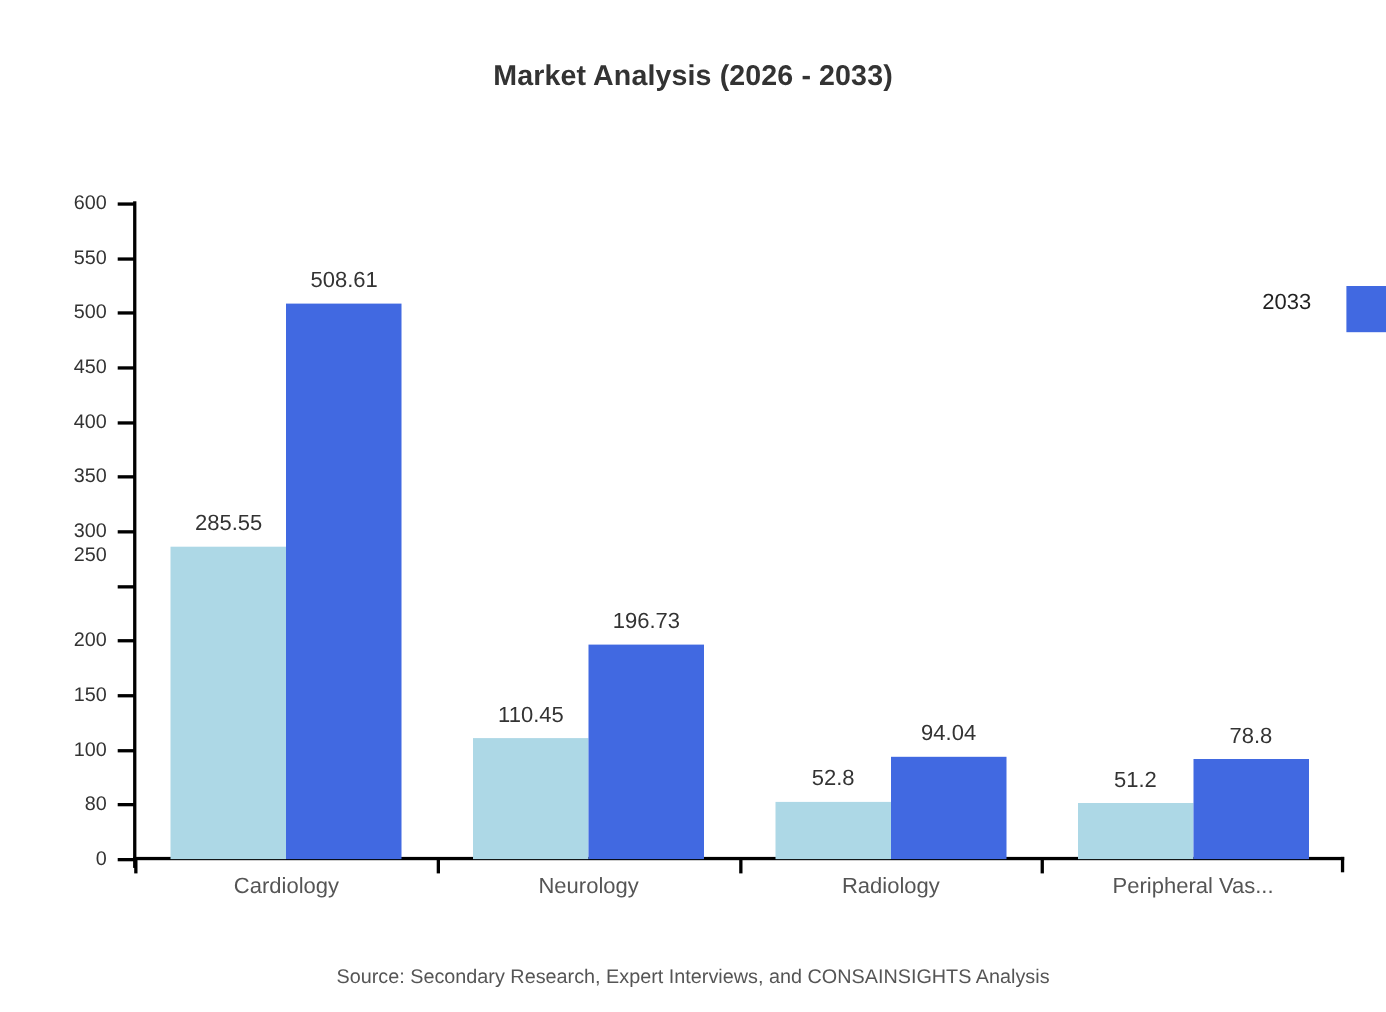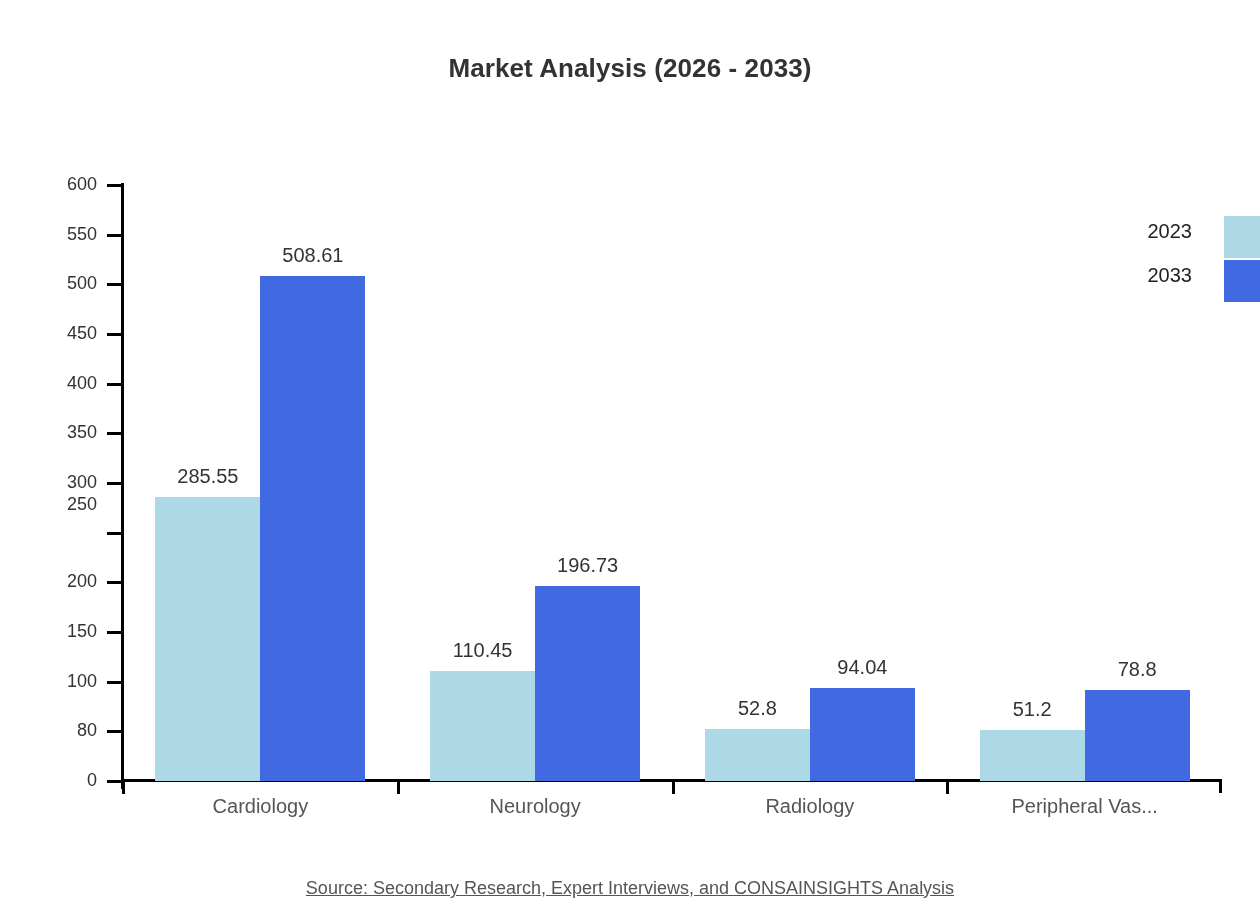--- a/index.html
+++ b/index.html
@@ -156,21 +156,20 @@
 
   
   .source-note {
     position: absolute;
     left: 0;
     top: 878px;
     width: 1260px;
     text-align: center;
     font-size: 18px;
     color: #555555;
-    text-decoration: underline;
   }
 </style>
 </head>
 <body>
 
 <div id="chart-root">
 
   <div class="chart-title">
     <span class="line2">Market Analysis (2026 - 2033)</span>
   </div>
@@ -230,24 +229,20 @@
       <div class="bar-label" style="left: 554.375px; top: 511.552px;">52.8</div>
       <div class="bar" title="2033 Radiology: 94.04" style="left: 686.875px; width: 105px; height: 93.4131px; background: rgb(65, 105, 225);"></div>
       <div class="bar-label" style="left: 659.375px; top: 470.587px;">94.04</div>
       <div class="bar" title="2023 Peripheral Vas...: 51.2" style="left: 856.625px; width: 105px; height: 50.8587px; background: rgb(173, 216, 230);"></div>
       <div class="bar-label" style="left: 829.125px; top: 513.141px;">51.2</div>
       <div class="bar" title="2033 Peripheral Vas...: 91.2" style="left: 961.625px; width: 105px; height: 90.592px; background: rgb(65, 105, 225);"></div>
       <div class="bar-label" style="left: 934.125px; top: 473.408px;">78.8</div>
     </div>
 
   <div id="legend">
-      <div class="legend-row" style="top: 0px;">
-        <span class="legend-label">2023</span>
-        <span class="legend-swatch" style="background: rgb(173, 216, 230);"></span>
-      </div>
       <div class="legend-row" style="top: 44px;">
         <span class="legend-label">2033</span>
         <span class="legend-swatch" style="background: rgb(65, 105, 225);"></span>
       </div>
     </div>
 
   <div class="source-note">Source: Secondary Research, Expert Interviews, and CONSAINSIGHTS Analysis</div>
 
 </div>
 

